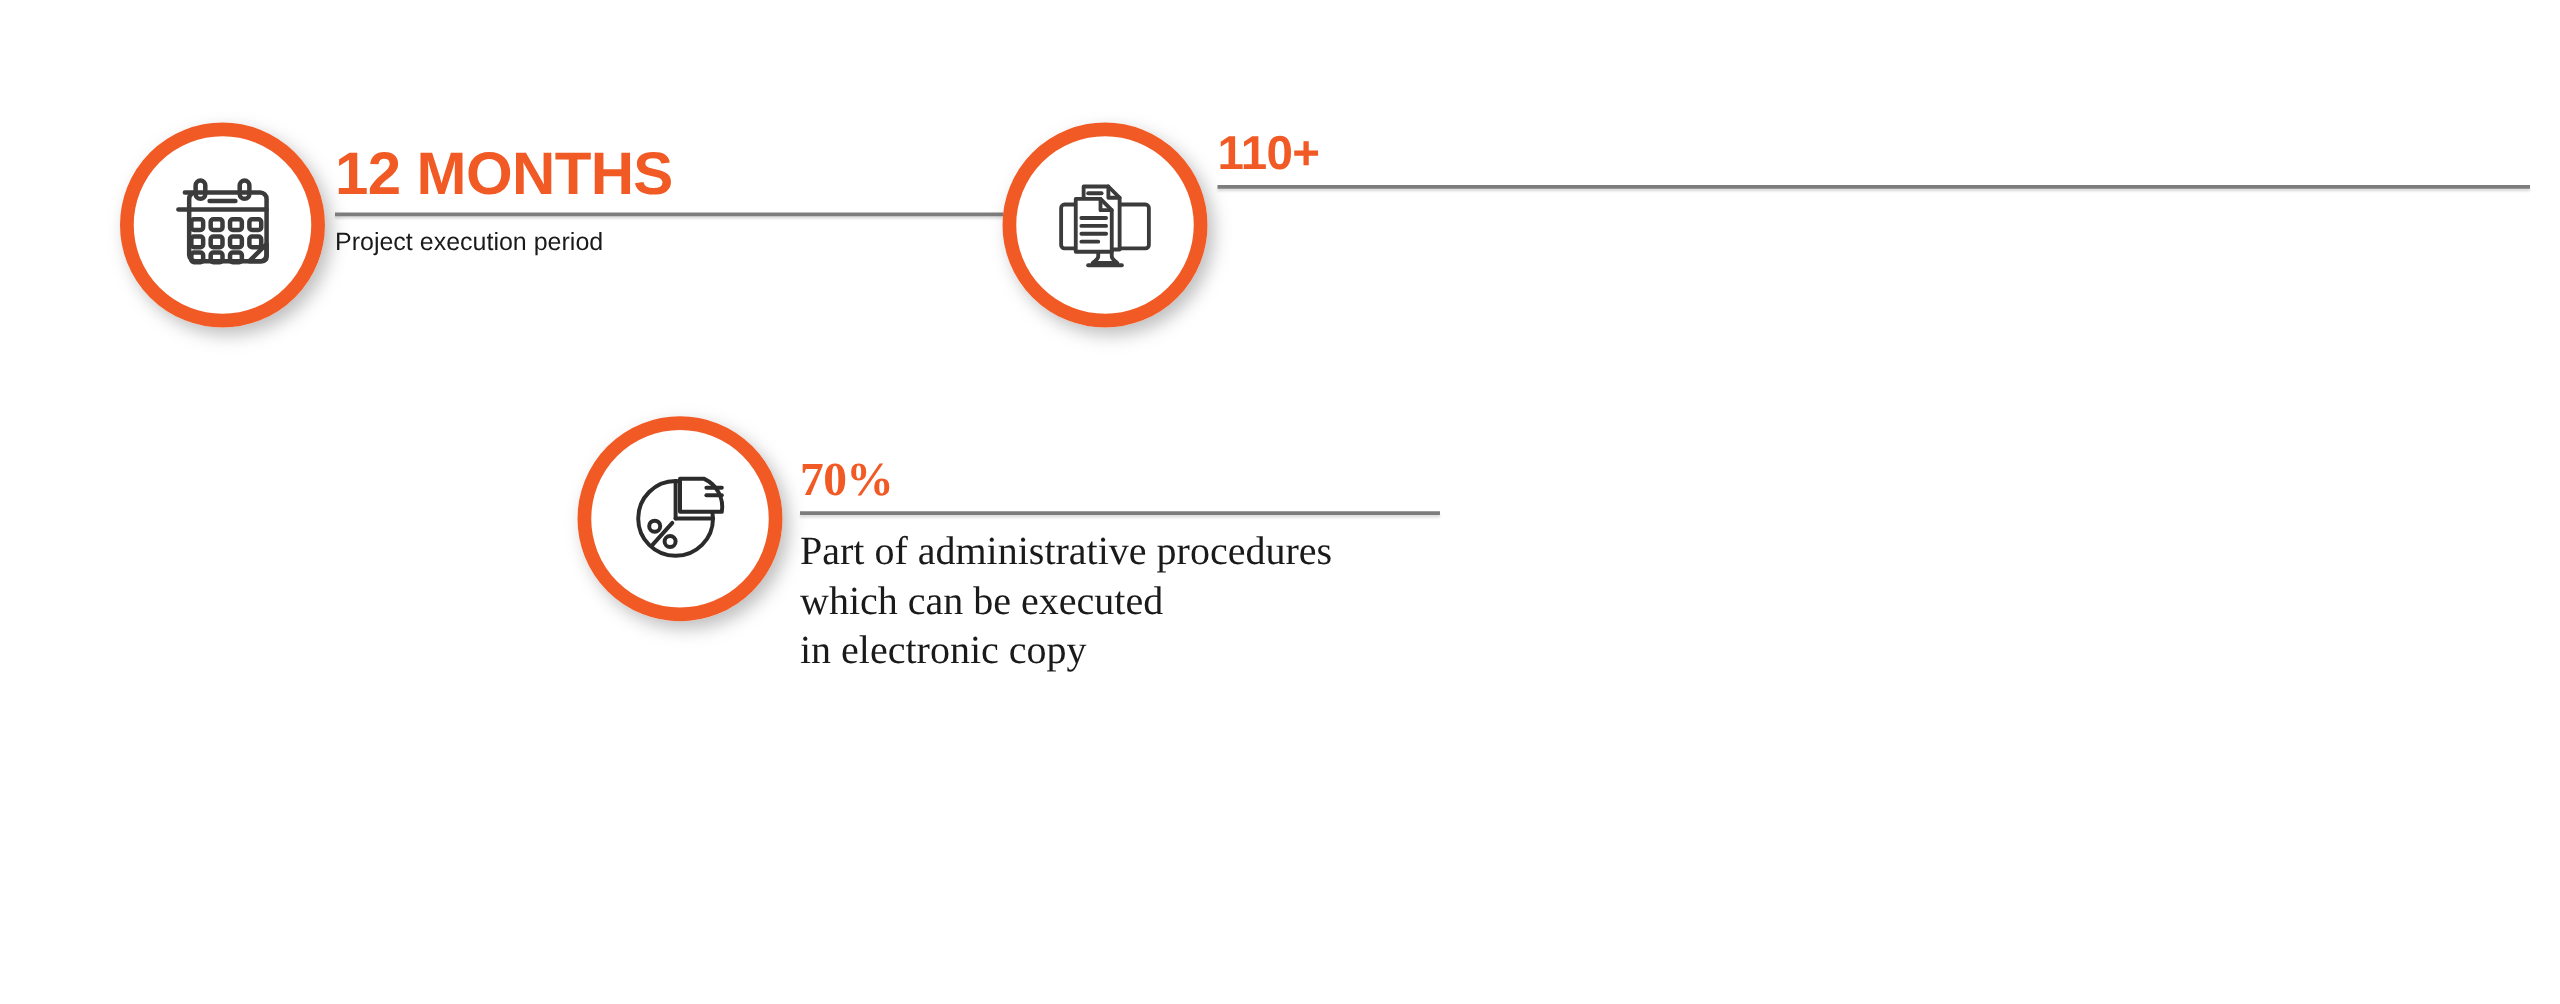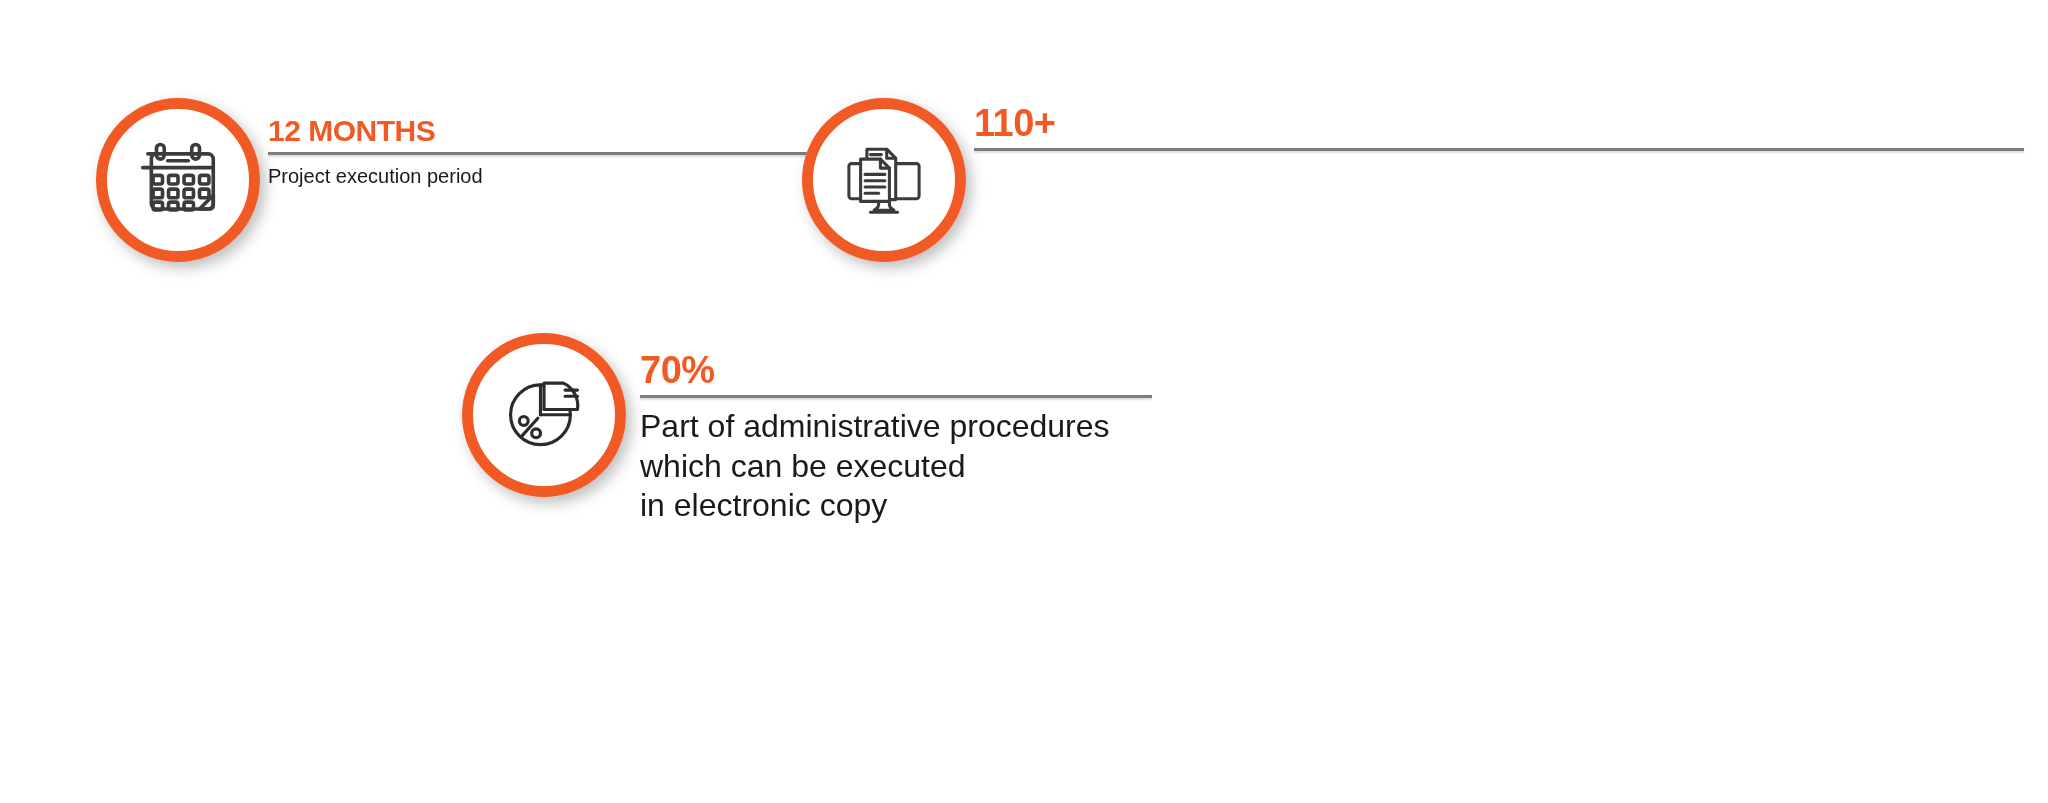--- a/index.html
+++ b/index.html
@@ -67,34 +67,34 @@
     color: #1a1a1a;
     line-height: 1.24;
     white-space: pre-line;
     margin: 0;
   }
 
   
   #block-months   { left: 96px;  top: 98px; }
   #block-months   .badge      { left: 0;   top: 0;   width: 164px; height: 164px; }
   #block-months   .text-col   { left: 172px; top: 18px; width: 600px; }
-  #block-months   .stat-value { font-size: 30px; }
+  #block-months   .stat-value { font-size: 48px; }
   #block-months   .divider    { width: 596px; }
   #block-months   .stat-desc  { font-size: 20px; }
 
   #block-procedures { left: 802px; top: 98px; }
   #block-procedures .badge      { left: 0;   top: 0;   width: 164px; height: 164px; }
   #block-procedures .text-col   { left: 172px; top: 6px; width: 1072px; }
   #block-procedures .stat-value { font-size: 38px; }
   #block-procedures .divider    { width: 1050px; }
   #block-procedures .stat-desc  { font-size: 32px; }
 
   #block-share { left: 462px; top: 333px; }
   #block-share  .badge      { left: 0;   top: 0;   width: 164px; height: 164px; }
-  #block-share  .text-col   { left: 178px; top: 18px; width: 540px; }
+  #block-share  .text-col   { left: 178px; top: 32px; width: 540px; font-family: Liberation Serif, serif; }
   #block-share  .stat-value { font-size: 38px; }
   #block-share  .divider    { width: 512px; }
   #block-share  .stat-desc  { font-size: 32px; }
 </style>
 </head>
 <body>
 
 <div class="stat-block" id="block-months">
 
   <div class="badge">

